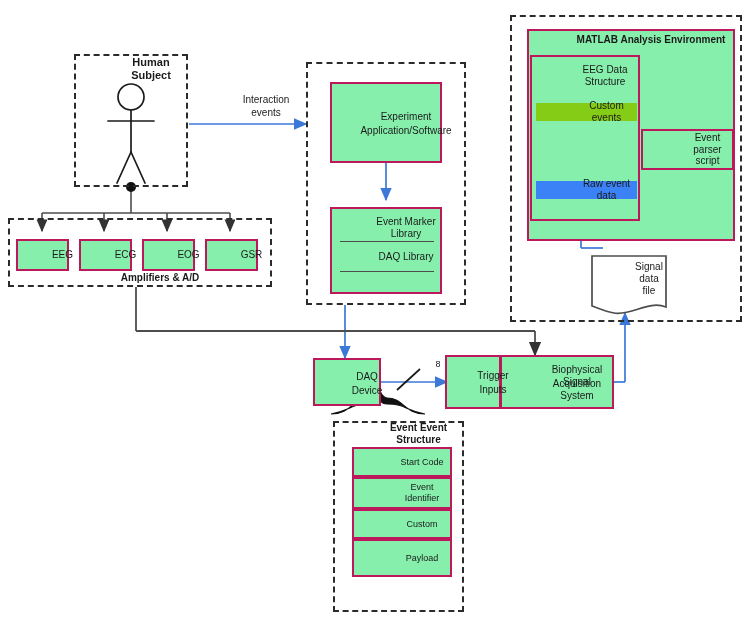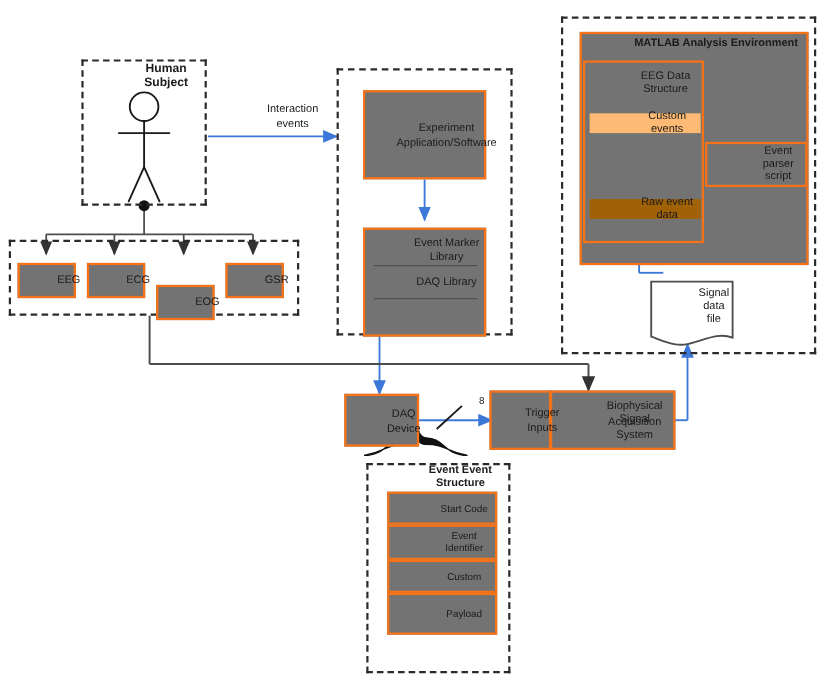--- a/index.html
+++ b/index.html
@@ -1,19 +1,19 @@
 <!DOCTYPE html>
 <html><head>
 <meta charset="utf-8">
 <style>
   html,body{margin:0;padding:0;background:#ffffff;}
   body{font-family:"Liberation Sans","DejaVu Sans",sans-serif;}
   #canvas{position:relative;width:750px;height:629px;background:#ffffff;overflow:hidden;}
   .dashed-box{position:absolute;border:2px dashed #2b2b2b;box-sizing:border-box;background:transparent;}
-  .solid-box{position:absolute;border:2px solid #f97316;box-sizing:border-box;background:#737373;}
+  .solid-box{position:absolute;border:2px solid #be185d;box-sizing:border-box;background:#86efac;}
   .lbl{position:absolute;box-sizing:border-box;display:flex;align-items:center;justify-content:center;text-align:center;color:#1a1a1a;line-height:1.18;padding-left:40px;}
   .bold{font-weight:bold;}
   .t11{font-size:11px;}
   .t10{font-size:10px;}
   .t9{font-size:9px;}
   svg.layer{position:absolute;left:0;top:0;width:750px;height:629px;overflow:visible;pointer-events:none;}
 </style>
 </head>
 <body>
 
@@ -100,57 +100,58 @@
     </g>
   </svg>
 
   <div class="dashed-box" style="left:74px;top:54px;width:114px;height:133px;"></div>
   <div class="lbl bold t11" style="left:74px;top:62px;width:114px;height:14px;">Human Subject</div>
 
   <div class="lbl t10" style="left:196px;top:93px;width:100px;height:13px;">Interaction</div>
   <div class="lbl t10" style="left:196px;top:106px;width:100px;height:13px;">events</div>
 
   <div class="dashed-box" style="left:8px;top:218px;width:264px;height:69px;"></div>
+  <div class="lbl bold t10" style="left:8px;top:271px;width:264px;height:13px;">Amplifiers &amp; A/D</div>
 
   <div class="solid-box" style="left:16px;top:239px;width:53px;height:32px;">
     <div class="lbl t10" style="left:0;top:0;width:100%;height:100%;position:absolute;">EEG</div>
   </div>
   <div class="solid-box" style="left:79px;top:239px;width:53px;height:32px;">
     <div class="lbl t10" style="left:0;top:0;width:100%;height:100%;position:absolute;">ECG</div>
   </div>
-  <div class="solid-box" style="left:142px;top:239px;width:53px;height:32px;margin-top:20px;">
+  <div class="solid-box" style="left:142px;top:239px;width:53px;height:32px;">
     <div class="lbl t10" style="left:0;top:0;width:100%;height:100%;position:absolute;">EOG</div>
   </div>
   <div class="solid-box" style="left:205px;top:239px;width:53px;height:32px;">
     <div class="lbl t10" style="left:0;top:0;width:100%;height:100%;position:absolute;">GSR</div>
   </div>
 
   <div class="dashed-box" style="left:306px;top:62px;width:160px;height:243px;"></div>
 
   <div class="solid-box" style="left:330px;top:82px;width:112px;height:81px;">
     <div class="lbl t10" style="left:0;top:26px;width:100%;height:14px;position:absolute;">Experiment</div>
     <div class="lbl t10" style="left:0;top:40px;width:100%;height:14px;position:absolute;">Application/Software</div>
   </div>
 
-  <div class="solid-box" style="left:330px;top:207px;width:112px;height:99px;">
+  <div class="solid-box" style="left:330px;top:207px;width:112px;height:87px;">
     <div class="lbl t10" style="left:0;top:11px;width:100%;height:15px;position:absolute;">Event Marker Library</div>
     <div style="position:absolute;left:8px;top:32px;width:94px;height:0;border-top:1.6px solid #4d4d4d;"></div>
     <div class="lbl t10" style="left:0;top:40px;width:100%;height:15px;position:absolute;">DAQ Library</div>
     <div style="position:absolute;left:8px;top:62px;width:94px;height:0;border-top:1.6px solid #4d4d4d;"></div>
   </div>
 
   <div class="dashed-box" style="left:510px;top:15px;width:232px;height:307px;"></div>
   <div class="solid-box" style="left:527px;top:29px;width:208px;height:212px;"></div>
   <div class="lbl bold t10" style="left:527px;top:33px;width:208px;height:14px;">MATLAB Analysis Environment</div>
 
   <div class="solid-box" style="left:530px;top:55px;width:110px;height:166px;"></div>
   <div class="lbl t10" style="left:530px;top:69px;width:110px;height:14px;">EEG Data Structure</div>
 
-  <div class="lbl t10" style="left:536px;top:103px;width:101px;height:18px;background:#fdba74;">Custom events</div>
-  <div class="lbl t10" style="left:536px;top:181px;width:101px;height:18px;background:#a16207;">Raw event data</div>
+  <div class="lbl t10" style="left:536px;top:103px;width:101px;height:18px;background:#84cc16;">Custom events</div>
+  <div class="lbl t10" style="left:536px;top:181px;width:101px;height:18px;background:#3b82f6;">Raw event data</div>
 
   <div class="solid-box" style="left:641px;top:129px;width:93px;height:41px;">
     <div class="lbl t10" style="left:0;top:0;width:100%;height:100%;position:absolute;">Event parser script</div>
   </div>
 
   <div class="lbl t10" style="left:592px;top:272px;width:74px;height:14px;">Signal data file</div>
 
   <div class="solid-box" style="left:313px;top:358px;width:68px;height:48px;">
     <div class="lbl t10" style="left:0;top:10px;width:100%;height:14px;position:absolute;">DAQ</div>
     <div class="lbl t10" style="left:0;top:24px;width:100%;height:14px;position:absolute;">Device</div>

